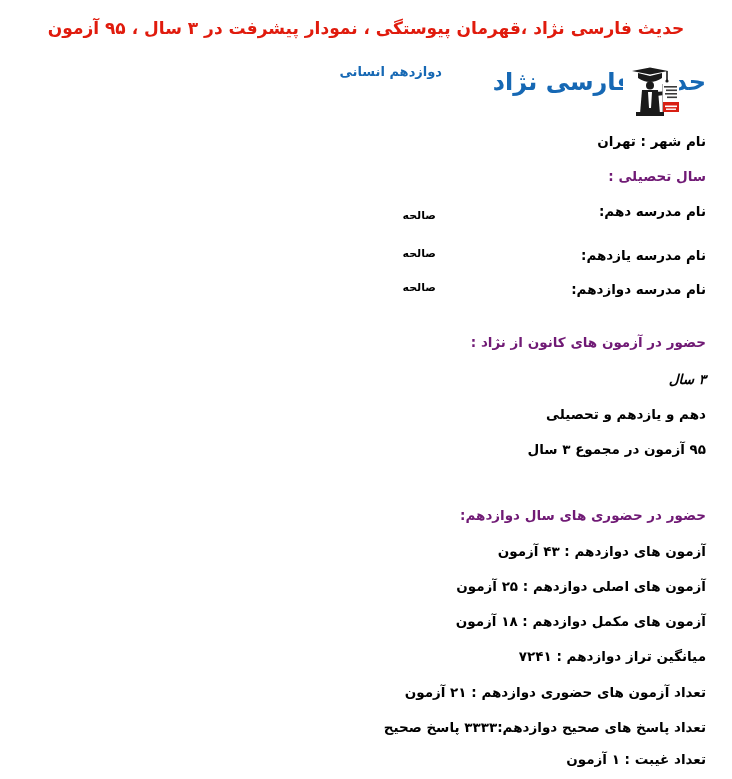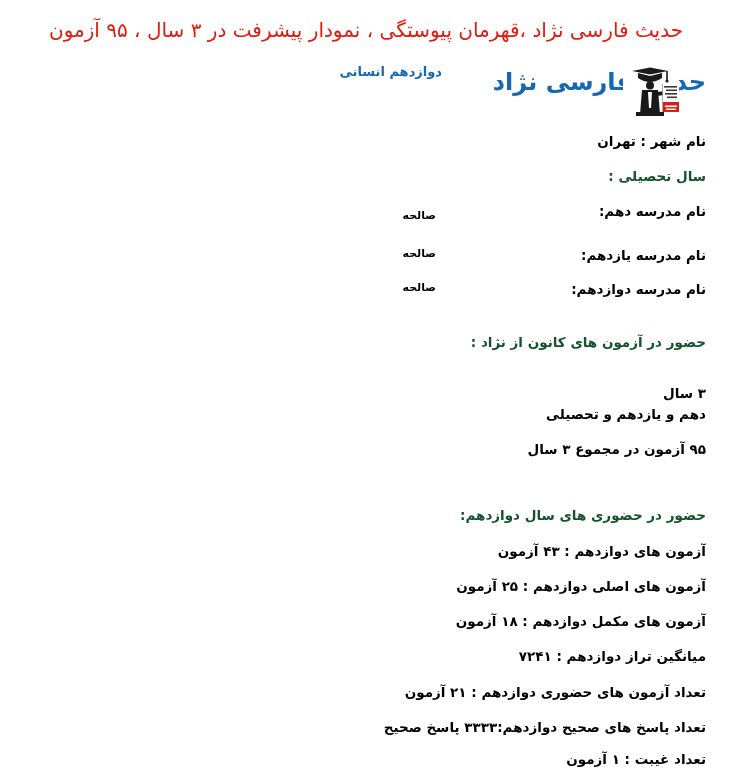--- a/index.html
+++ b/index.html
@@ -17,22 +17,22 @@
   }
 
   
   .doc-title {
     position: absolute;
     top: 18px;
     right: 0;
     left: 0;
     text-align: center;
     color: #e01b0d;
-    font-size: 20px;
-    font-weight: normal;
+    font-size: 17px;
+    font-weight: bold;
     letter-spacing: 0px;
     white-space: nowrap;
   }
 
   
   .header-row {
     position: absolute;
     top: 62px;
     right: 0;
     left: 0;
@@ -70,21 +70,21 @@
   
   .info-line {
     position: absolute;
     right: 26px;
     color: #000000;
     font-size: 13.5px;
     font-weight: bold;
     white-space: nowrap;
   }
   .info-line.red {
-    color: #14532d;
+    color: #701a75;
   }
   .school-value {
     position: absolute;
     right: 296px;
     color: #000000;
     font-size: 11px;
     font-weight: bold;
     white-space: nowrap;
   }
 </style>
@@ -143,21 +143,21 @@
 <div class="info-line" style="top:203px;">نام مدرسه دهم:</div>
 <div class="school-value" style="top:209px;">صالحه</div>
 
 <div class="info-line" style="top:247px;">نام مدرسه یازدهم:</div>
 <div class="school-value" style="top:247px;">صالحه</div>
 
 <div class="info-line" style="top:281px;">نام مدرسه دوازدهم:</div>
 <div class="school-value" style="top:281px;">صالحه</div>
 
 <div class="info-line red" style="top:334px;">حضور در آزمون های کانون از نژاد :</div>
-<div class="info-line" style="top:385px;">۳ سال</div>
+<div class="info-line" style="top:371px;font-style:italic;">۳ سال</div>
 <div class="info-line" style="top:406px;">دهم و یازدهم و تحصیلی</div>
 <div class="info-line" style="top:441px;">۹۵ آزمون در مجموع ۳ سال</div>
 
 <div class="info-line red" style="top:507px;">حضور در حضوری های سال دوازدهم:</div>
 
 <div class="info-line" style="top:543px;">آزمون های دوازدهم : ۴۳ آزمون</div>
 <div class="info-line" style="top:578px;">آزمون های اصلی دوازدهم : ۲۵ آزمون</div>
 <div class="info-line" style="top:613px;">آزمون های مکمل دوازدهم : ۱۸ آزمون</div>
 <div class="info-line" style="top:648px;">میانگین تراز دوازدهم : ۷۲۴۱</div>
 <div class="info-line" style="top:684px;">تعداد آزمون های حضوری دوازدهم : ۲۱ آزمون</div>

